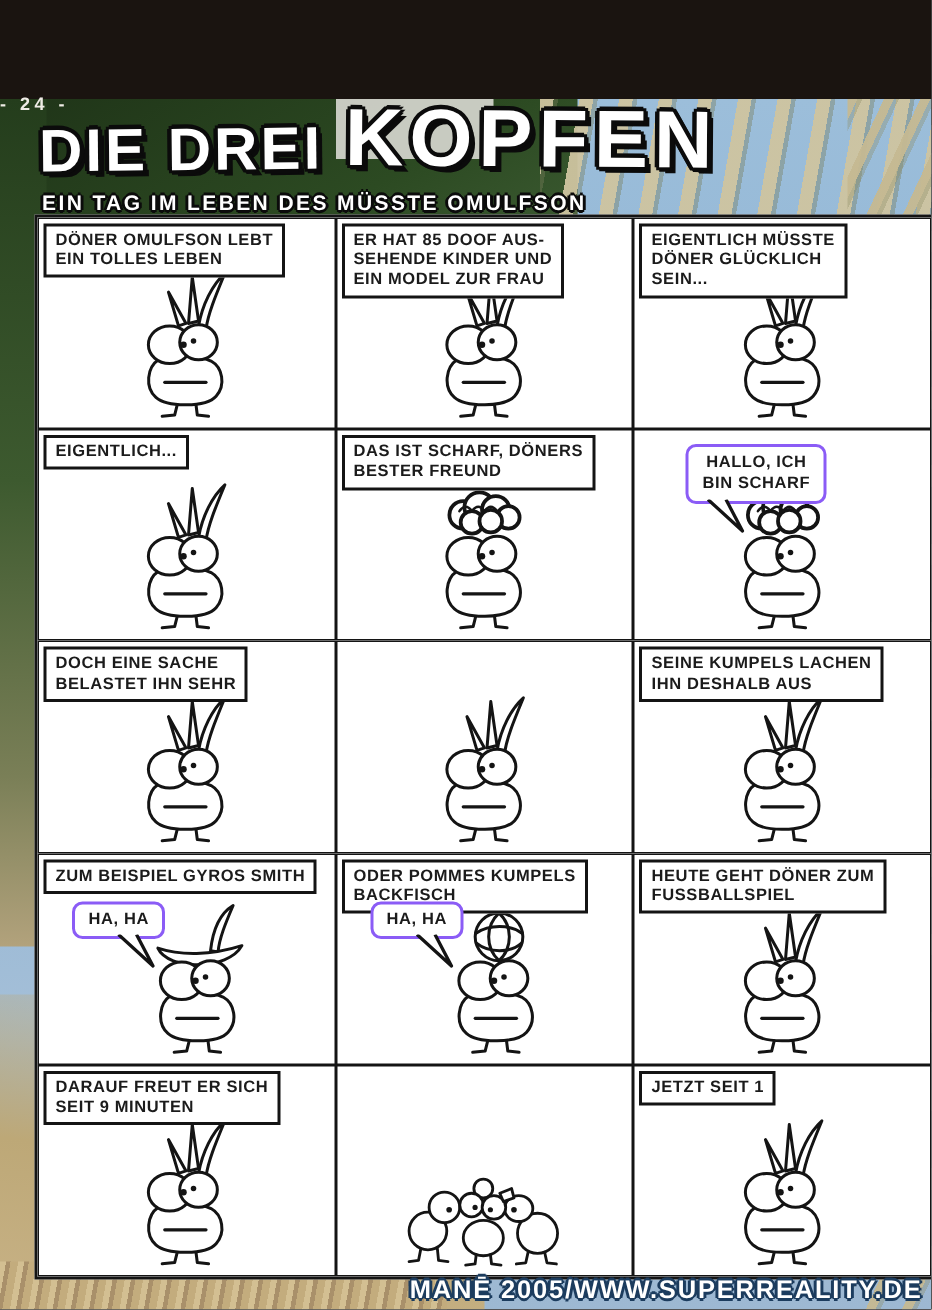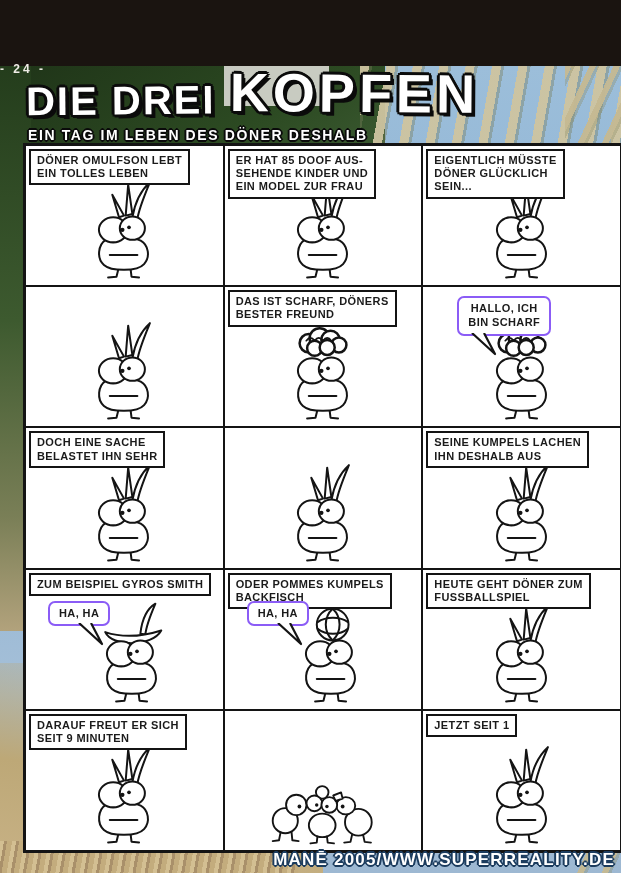--- a/index.html
+++ b/index.html
@@ -171,21 +171,21 @@
   </div>
 
   <div class="topbar">
     <div class="pagenum">- 24 -</div>
   </div>
 
   <div class="titlewrap">
     <span class="t1">DIE DREI</span>
     <span class="t2">KOPFEN</span>
   </div>
-  <div class="subtitle">EIN TAG IM LEBEN DES DÖNER DESHALB</div>
+  <div class="subtitle">EIN TAG IM LEBEN DES MÜSSTE OMULFSON</div>
 
   <div class="grid">
 
     <div class="cell">
       <div class="cap">DÖNER OMULFSON LEBT
 EIN TOLLES LEBEN</div>
       <svg class="fig" viewBox="0 0 100 122">
           <use href="#g-doener"></use>
         </svg>
     </div>
@@ -202,20 +202,21 @@
     <div class="cell">
       <div class="cap">EIGENTLICH MÜSSTE
 DÖNER GLÜCKLICH
 SEIN...</div>
       <svg class="fig" viewBox="0 0 100 122">
           <use href="#g-doener"></use>
         </svg>
     </div>
 
     <div class="cell">
+      <div class="cap">EIGENTLICH...</div>
       <svg class="fig" viewBox="0 0 100 122">
           <use href="#g-doener"></use>
         </svg>
     </div>
 
     <div class="cell">
       <div class="cap">DAS IST SCHARF, DÖNERS
 BESTER FREUND</div>
       <svg class="fig" viewBox="0 0 100 122">
           <use href="#g-scharf"></use>

